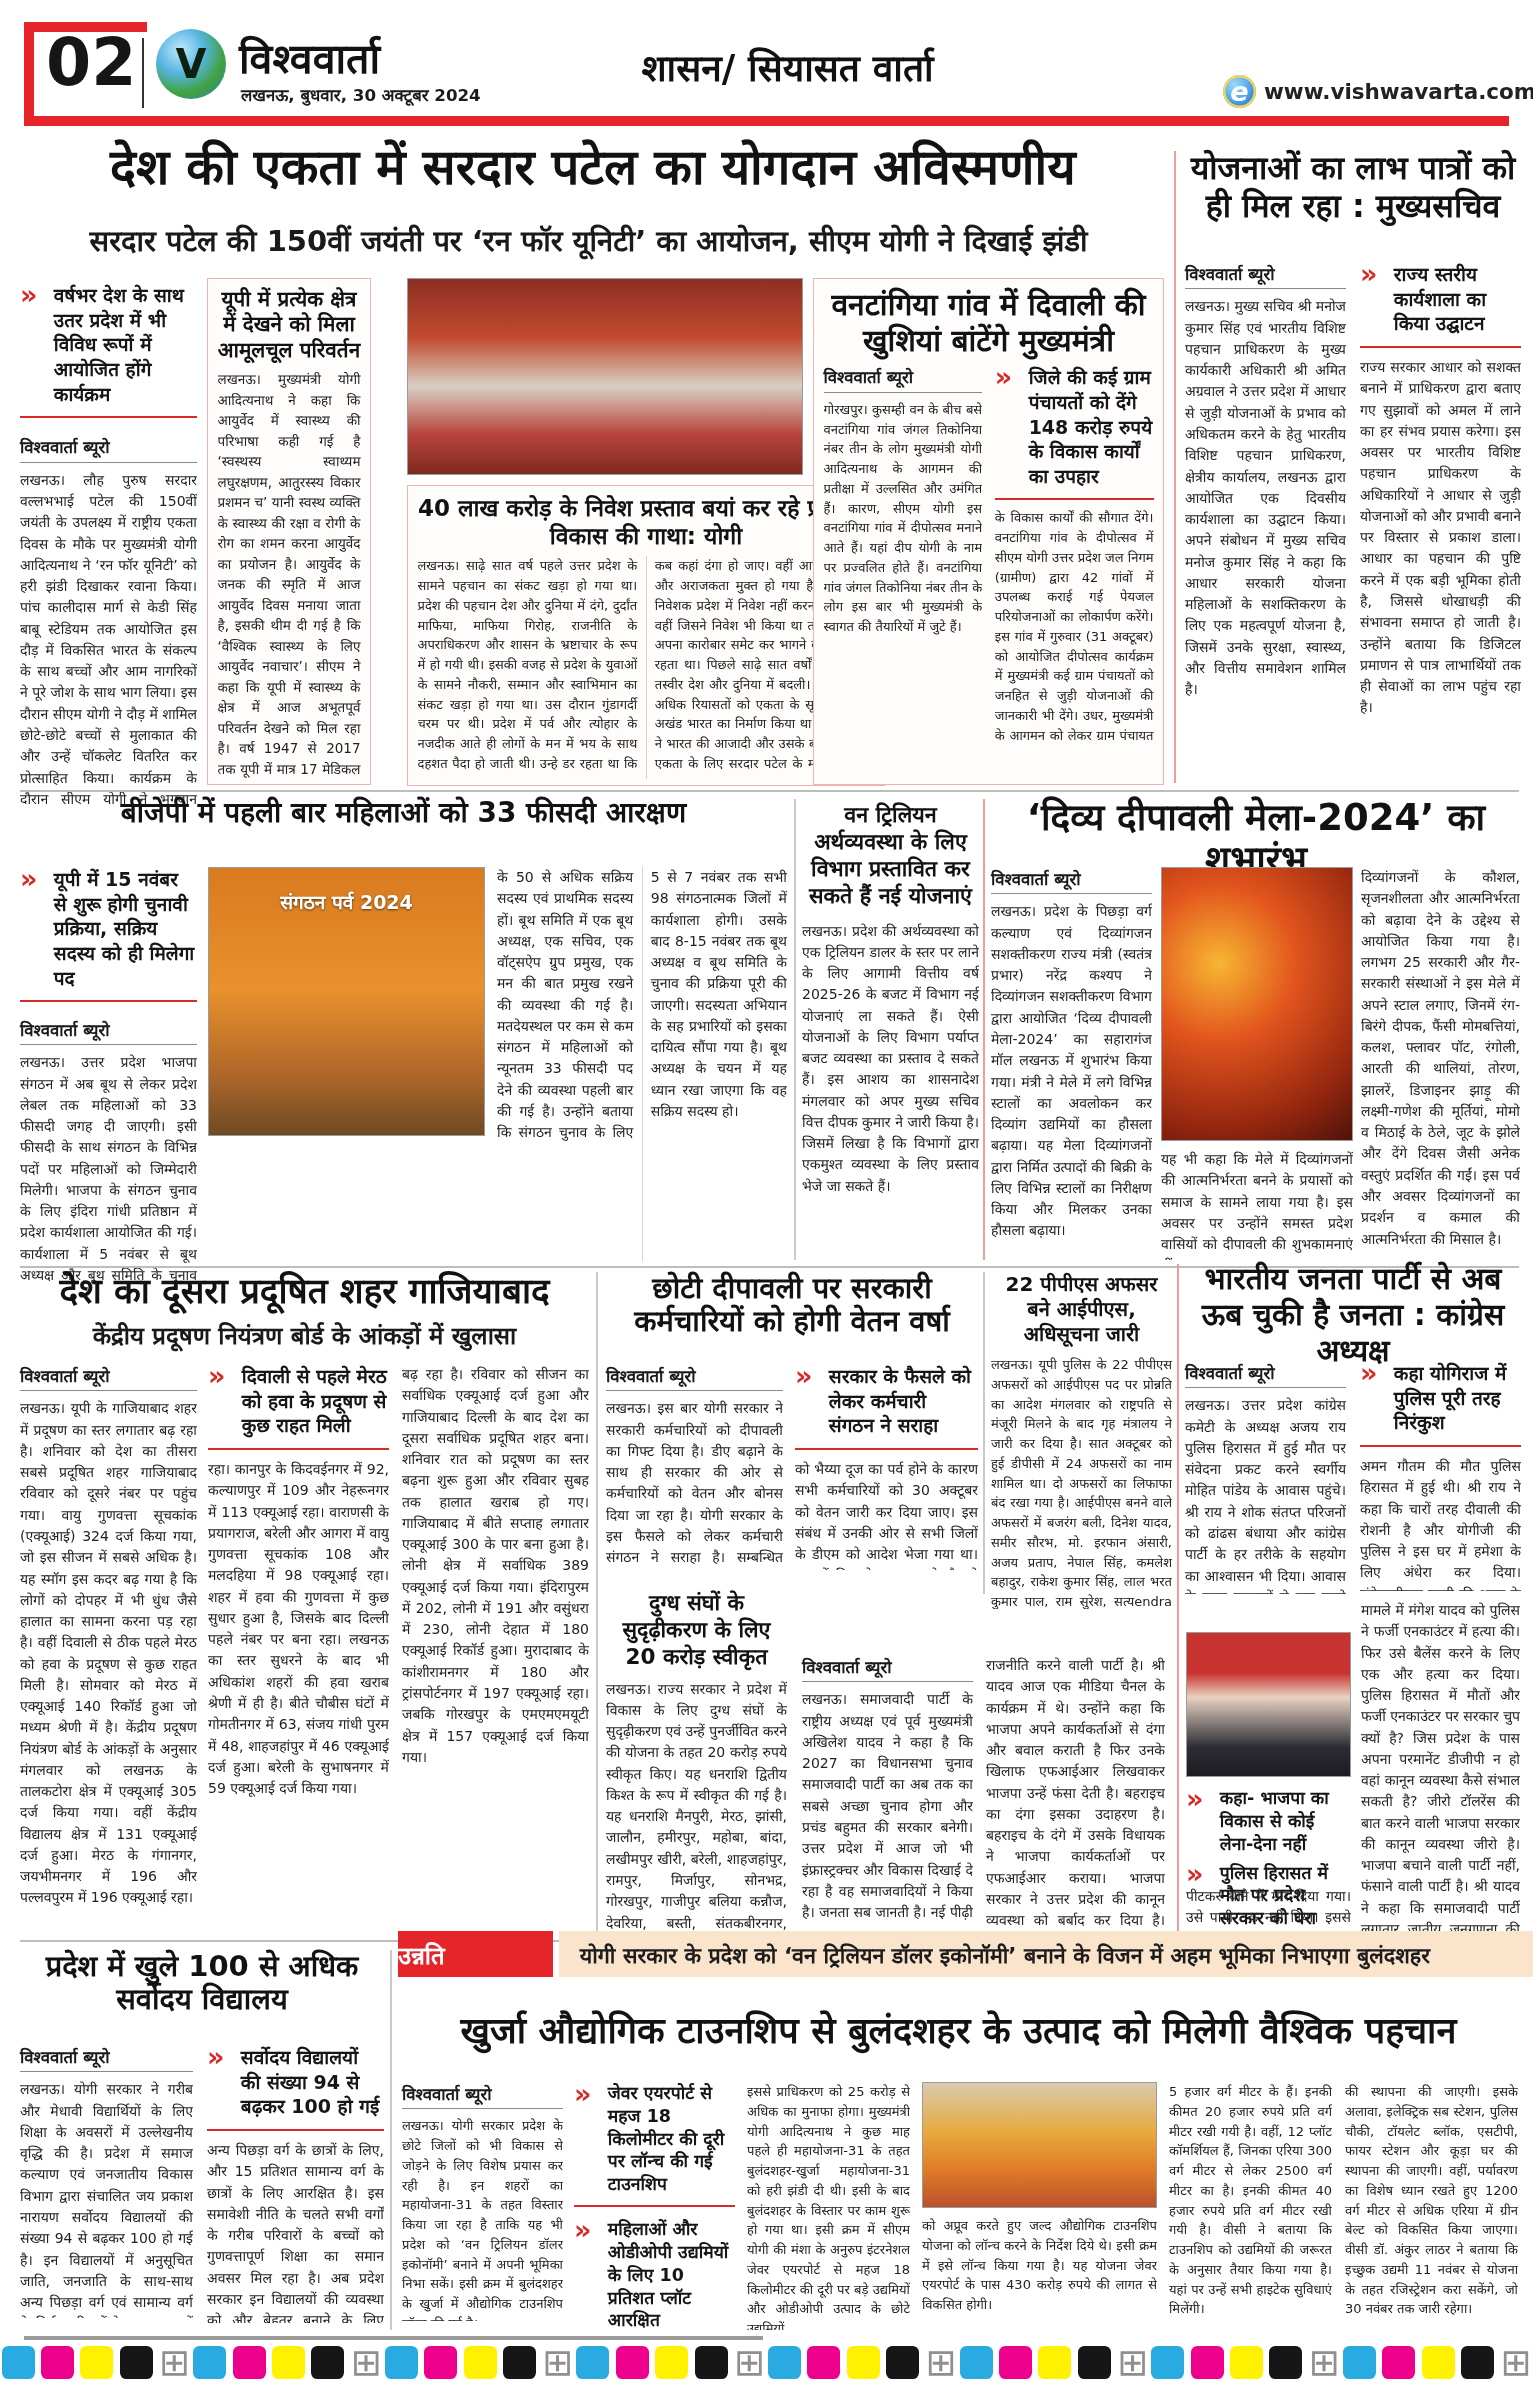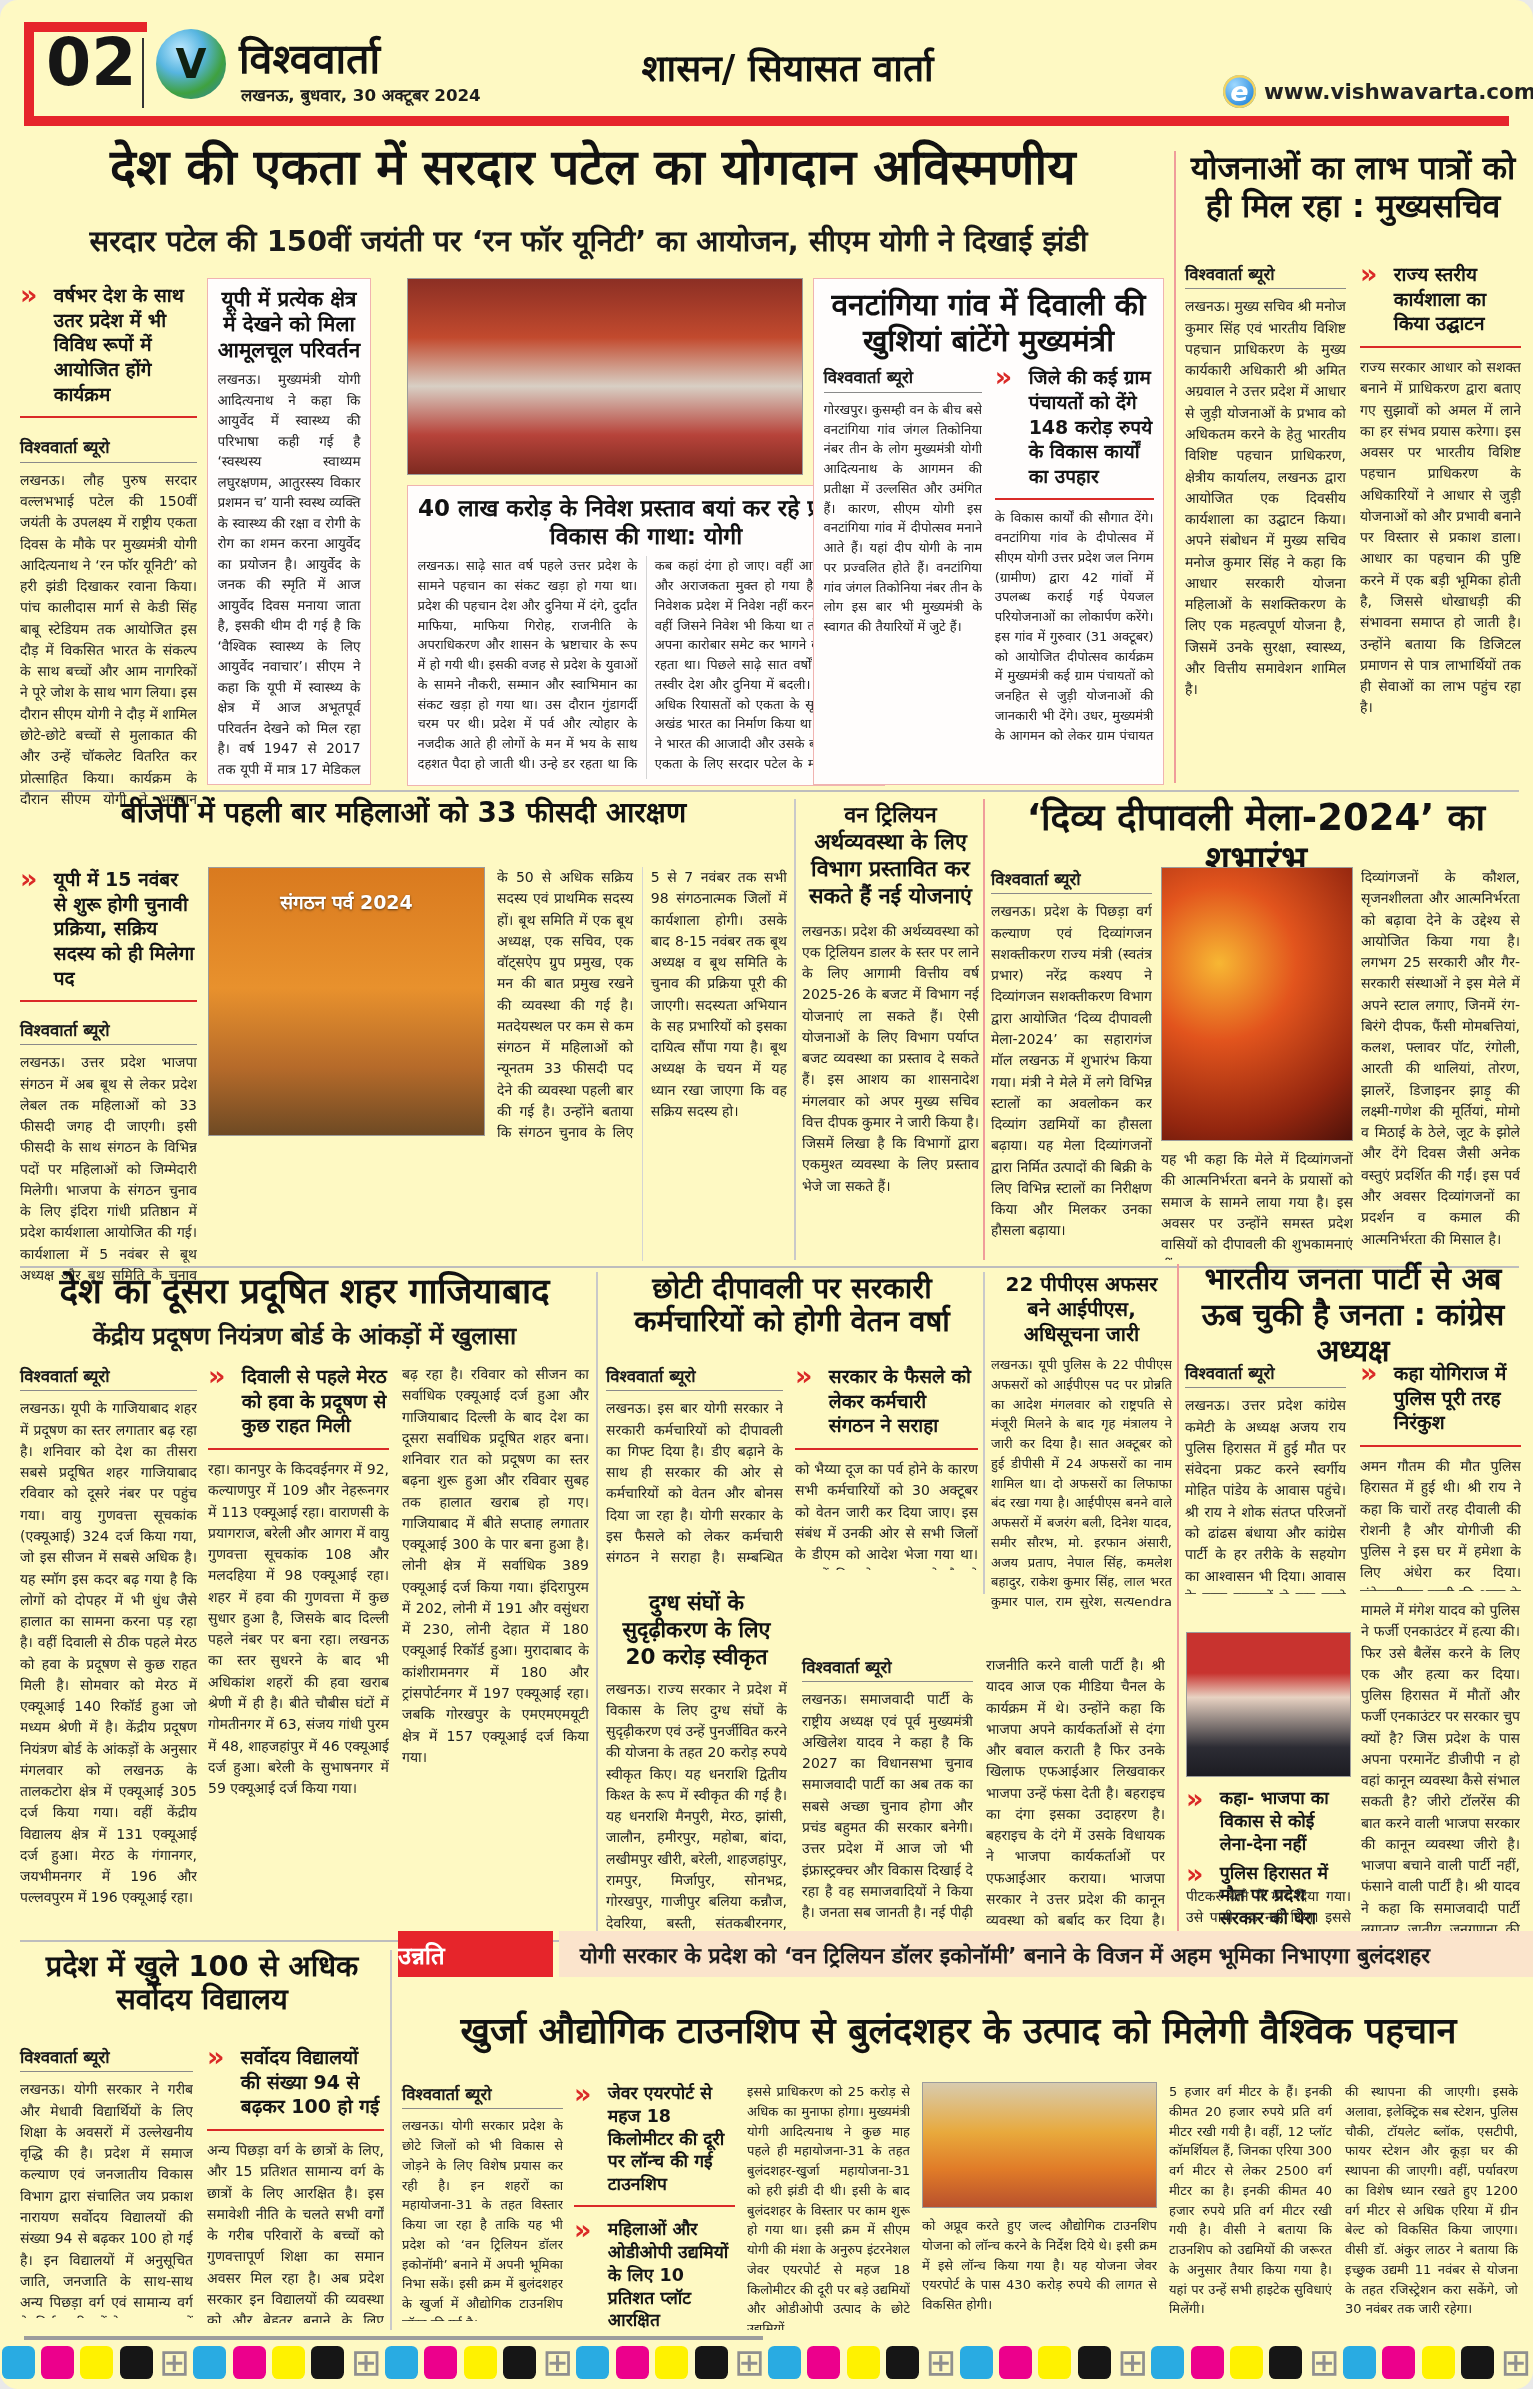--- a/index.html
+++ b/index.html
@@ -1,17 +1,17 @@
 <!DOCTYPE html>
 <html style="font-size:12.7px"><head>
 <meta charset="utf-8">
 <style>
   html,body{margin:0;padding:0;background:#e9e9e9;}
-  #sheet{position:relative;width:1533px;height:2389px;background:#fef9c3;margin:0 auto;
-         font-family:"DejaVu Sans",sans-serif;color:#1b1b1b;overflow:hidden;border-radius:18px;}
+  #sheet{position:relative;width:1533px;height:2389px;background:#ffffff;margin:0 auto;
+         font-family:"DejaVu Sans",sans-serif;color:#1b1b1b;overflow:hidden;}
   .abs{position:absolute;}
   .hl{font-weight:bold;color:#121212;line-height:1.14;text-align:center;}
   .hl-left{text-align:left;}
   .sub{font-weight:bold;color:#1a1a1a;text-align:center;line-height:1.2;}
   .byline{font-weight:bold;font-size:16.7px;border-bottom:1.6px solid #8a8a8a;padding-bottom:3.2px;margin-bottom:7.2px;}
   .body{font-size:14px;line-height:1.52;text-align:justify;color:#222;overflow:hidden;}
   .pq{display:grid;grid-template-columns:29px 1fr;column-gap:4.8px;font-weight:bold;font-size:19px;
       line-height:1.3;color:#161616;border-bottom:2.4px solid #da2a27;padding-bottom:9.5px;}
   .pq.noline{border-bottom:none;padding-bottom:0;}
   .chev{color:#da2a27;font-size:27px;font-weight:900;line-height:.9;}

